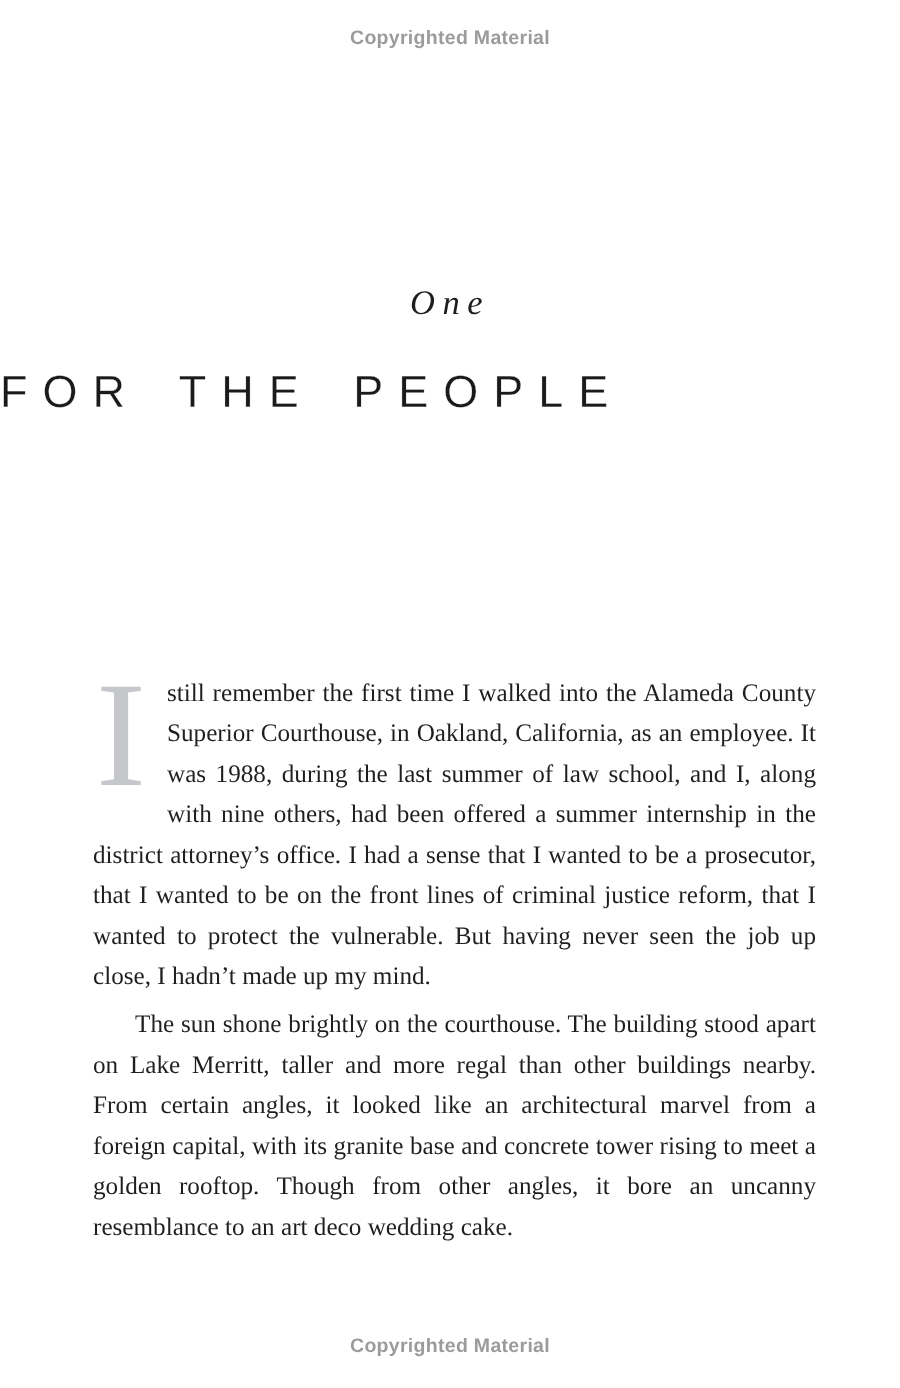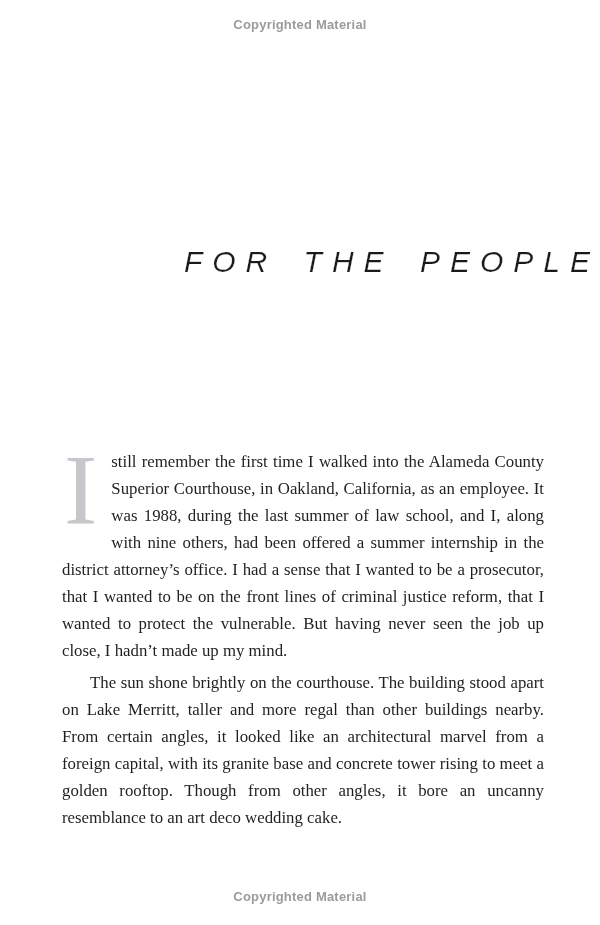--- a/index.html
+++ b/index.html
@@ -39,28 +39,27 @@
     font-style: italic;
     font-size: 23px;
     letter-spacing: 5px;
     color: #1d1d1d;
   }
   .chapter-title {
     position: absolute;
     top: 245px;
     left: 0;
     width: 100%;
-    text-align: right;
+    text-align: left;
     font-family: "Liberation Sans", sans-serif;
     font-weight: 300;
     font-size: 30px;
     letter-spacing: 10px;
     word-spacing: 8px;
     color: #1a1a1a;
-    font-style: italic;
     -webkit-text-stroke: 0.2px #ffffff;
   }
 
   .body-text {
     position: absolute;
     top: 448px;
     left: 62px;
     width: 482px;
     font-size: 16.8px;
     line-height: 27px;
@@ -85,20 +84,21 @@
     margin: 2px 14px 0 2px;
   }
 </style>
 </head>
 <body>
 
 <div class="page">
 
   <div class="copyright copyright-top">Copyrighted Material</div>
 
+  <div class="chapter-number">One</div>
 
   <div class="chapter-title">FOR THE PEOPLE</div>
 
   <div class="body-text">
     <p>
       <span class="drop-cap">I</span><span>still remember the first time I walked into the Alameda County Superior Courthouse, in Oakland, California, as an employee. It was 1988, during the last summer of law school, and I, along with nine others, had been offered a summer internship in the district attorney’s office. I had a sense that I wanted to be a prosecutor, that I wanted to be on the front lines of criminal justice reform, that I wanted to protect the vulnerable. But having never seen the job up close, I hadn’t made up my mind.</span>
     </p>
     <p class="para-2">The sun shone brightly on the courthouse. The building stood apart on Lake Merritt, taller and more regal than other buildings nearby. From certain angles, it looked like an architectural marvel from a foreign capital, with its granite base and concrete tower rising to meet a golden rooftop. Though from other angles, it bore an uncanny resemblance to an art deco wedding cake.</p>
   </div>
 

